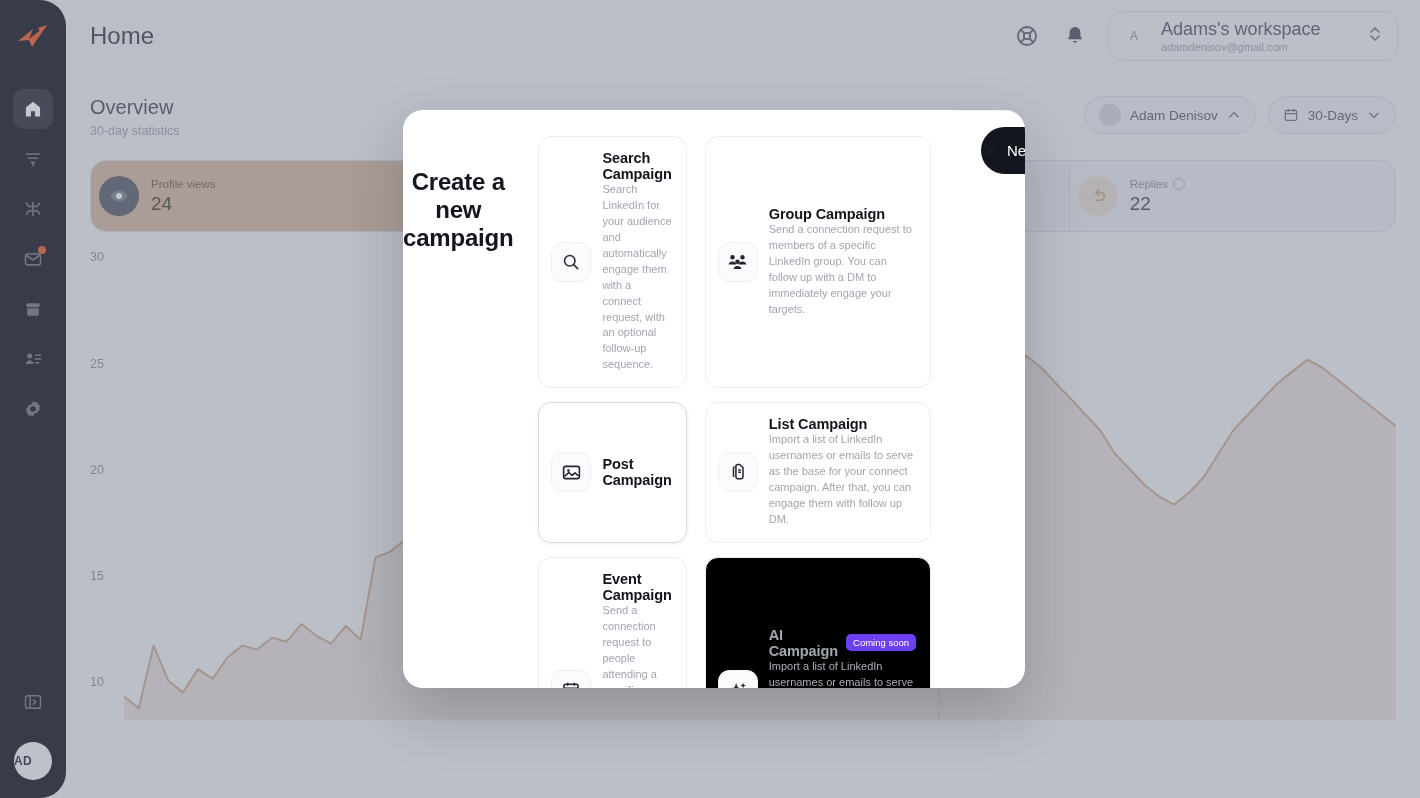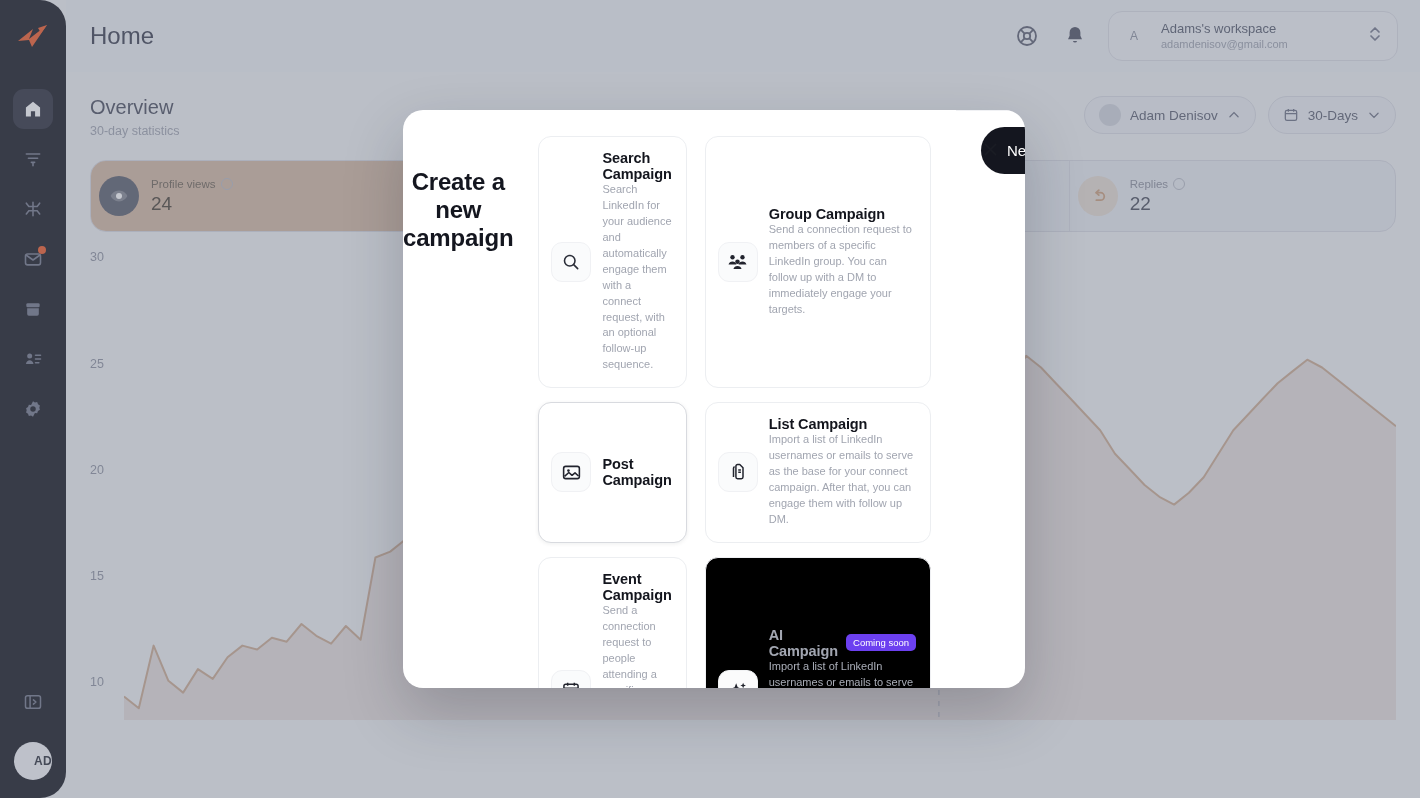--- a/index.html
+++ b/index.html
@@ -47,21 +47,21 @@
     width: 8px; height: 8px; border-radius: 50%;
     background: #f05a28;
   }
   .sidebar-bottom {
     margin-top: auto; display: flex; flex-direction: column;
     align-items: center; gap: 20px; padding-bottom: 18px;
   }
   .avatar-circle {
     width: 38px; height: 38px; border-radius: 50%;
     background: #f3f4f7; color: #2b2d3a;
-    display: flex; align-items: center; justify-content: flex-end;
+    display: flex; align-items: center; justify-content: flex-start;
     font-size: 12px; font-weight: bold; letter-spacing: .3px;
   }
 
   
   .topbar {
     position: absolute; left: 66px; top: 0; right: 0; height: 72px;
     display: flex; align-items: center; padding: 0 22px 0 24px;
     background: #eceef2;
     z-index: 4;
   }
@@ -73,21 +73,21 @@
     height: 50px; padding: 0 14px 0 10px;
     border: 1px solid #d9dbe2; border-radius: 14px;
     background: #eef0f4;
     min-width: 290px;
   }
   .ws-badge {
     width: 30px; height: 30px; border-radius: 9px;
     display: flex; align-items: center; justify-content: center;
     font-size: 12px; color: #8d919f;
   }
-  .ws-name { font-size: 13px; color: #555a6b; font-weight: 500; line-height: 1.25; }
+  .ws-name { font-size: 18px; color: #555a6b; font-weight: 500; line-height: 1.25; }
   .ws-mail { font-size: 11px; color: #9da1ad; line-height: 1.3; }
 
   
   .content { position: absolute; left: 66px; top: 72px; right: 0; bottom: 0; padding: 24px; }
   .overview-row { display: flex; align-items: flex-start; }
   .ov-title { font-size: 20px; color: #4a4e5e; font-weight: 500; }
   .ov-sub { font-size: 12.5px; color: #9fa3af; margin-top: 5px; }
   .filters { margin-left: auto; display: flex; gap: 12px; align-items: center; }
   .filter-pill {
     display: flex; align-items: center; gap: 9px;

